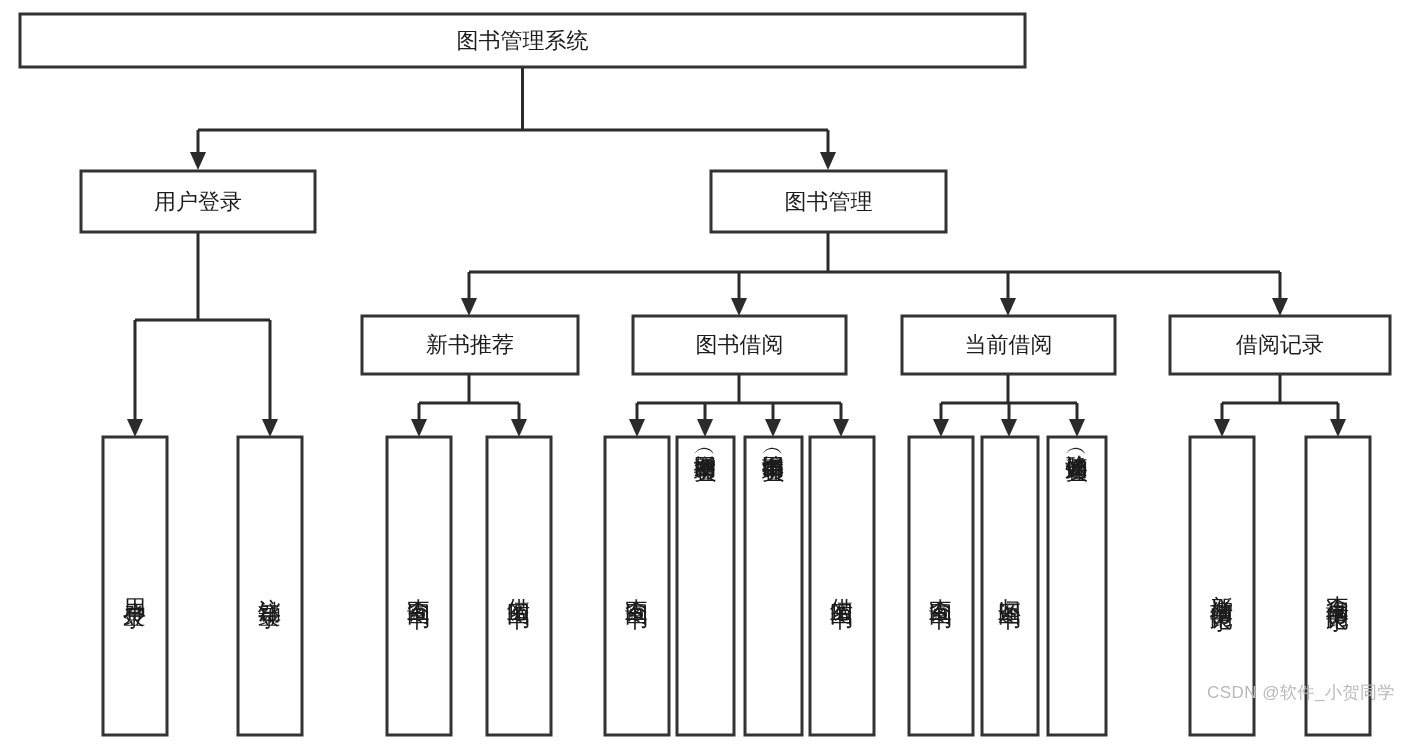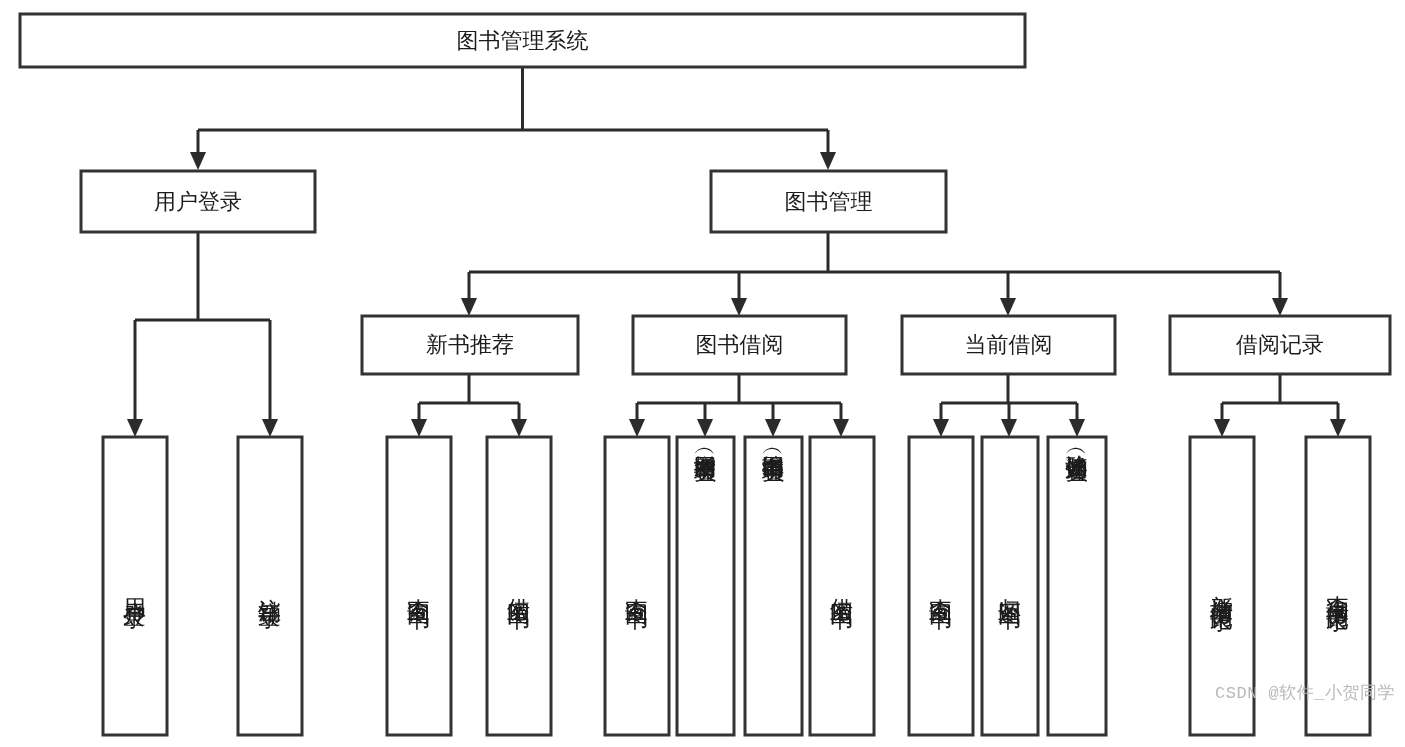--- a/index.html
+++ b/index.html
@@ -65,21 +65,21 @@
     line-height: 1.05;
     letter-spacing: 3px;
     color: #1c1c1c;
     white-space: nowrap;
     text-align: center;
   }
   .watermark {
     position: absolute;
     right: 10px;
     bottom: 6px;
-    font-family: Liberation Mono, monospace;
+    font-family: Liberation Sans, sans-serif;
     font-size: 17px;
     color: #b9b9b9;
     white-space: nowrap;
     letter-spacing: 0.5px;
   }
 </style>
 </head>
 <body>
 
 <div id="diagram-root">

